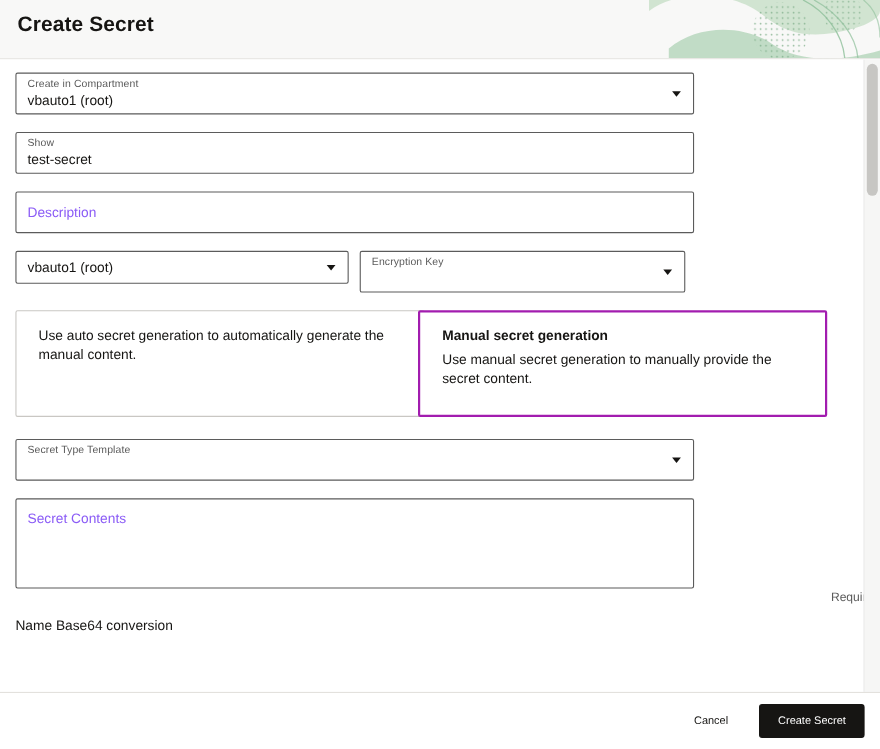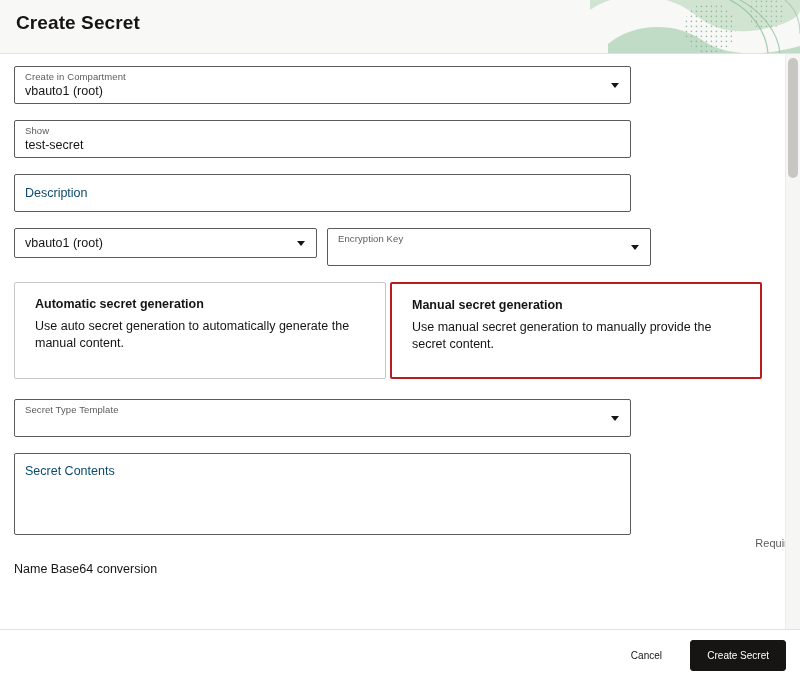--- a/index.html
+++ b/index.html
@@ -102,21 +102,21 @@
   .value-text {
     display: block;
     font-size: 12.5px;
     color: #161513;
     line-height: 17px;
     margin-top: 1px;
   }
   .placeholder-text {
     display: block;
     font-size: 12.5px;
-    color: #0c4a6e;
+    color: #8b5cf6;
     line-height: 17px;
   }
   .caret {
     position: absolute;
     right: 11px;
     top: 16px;
     width: 0;
     height: 0;
     border-left: 4.5px solid transparent;
     border-right: 4.5px solid transparent;
@@ -134,21 +134,21 @@
   .row-two .col-left {
     position: absolute;
     left: 0;
     top: 0;
     width: 303px;
   }
   .row-two .col-right {
     position: absolute;
     left: 313px;
     top: 0;
-    width: 324px;
+    width: 296px;
   }
   .control.compact {
     height: 30px;
     padding: 5px 10px 0 10px;
   }
   .control.compact .value-text {
     line-height: 18px;
     margin-top: 0;
   }
   .control.compact .caret { top: 12px; }
@@ -164,21 +164,21 @@
     position: absolute;
     top: 0;
     box-sizing: border-box;
     height: 97px;
     border: 1px solid #c9c7c3;
     border-radius: 2px;
     background: #ffffff;
     padding: 14px 16px 0 20px;
   }
   .card.left { left: 0; width: 372px; }
-  .card.right { left: 376px; width: 372px; border: 2px solid #b91c1c; }
+  .card.right { left: 366px; width: 372px; border: 2px solid #a21caf; }
   .card-title {
     font-size: 12.5px;
     font-weight: bold;
     color: #161513;
     margin-bottom: 7px;
   }
   .card-desc {
     font-size: 12.5px;
     color: #161513;
     line-height: 17px;
@@ -312,21 +312,20 @@
         <div class="control labeled">
           <span class="float-label">Encryption Key</span>
           <span class="caret"></span>
         </div>
       </div>
     </div>
 
     
     <div class="cards">
       <div class="card left">
-        <div class="card-title">Automatic secret generation</div>
         <div class="card-desc">Use auto secret generation to automatically generate the manual content.</div>
       </div>
       <div class="card right">
         <div class="card-title">Manual secret generation</div>
         <div class="card-desc">Use manual secret generation to manually provide the secret content.</div>
       </div>
     </div>
 
     
     <div class="field">

